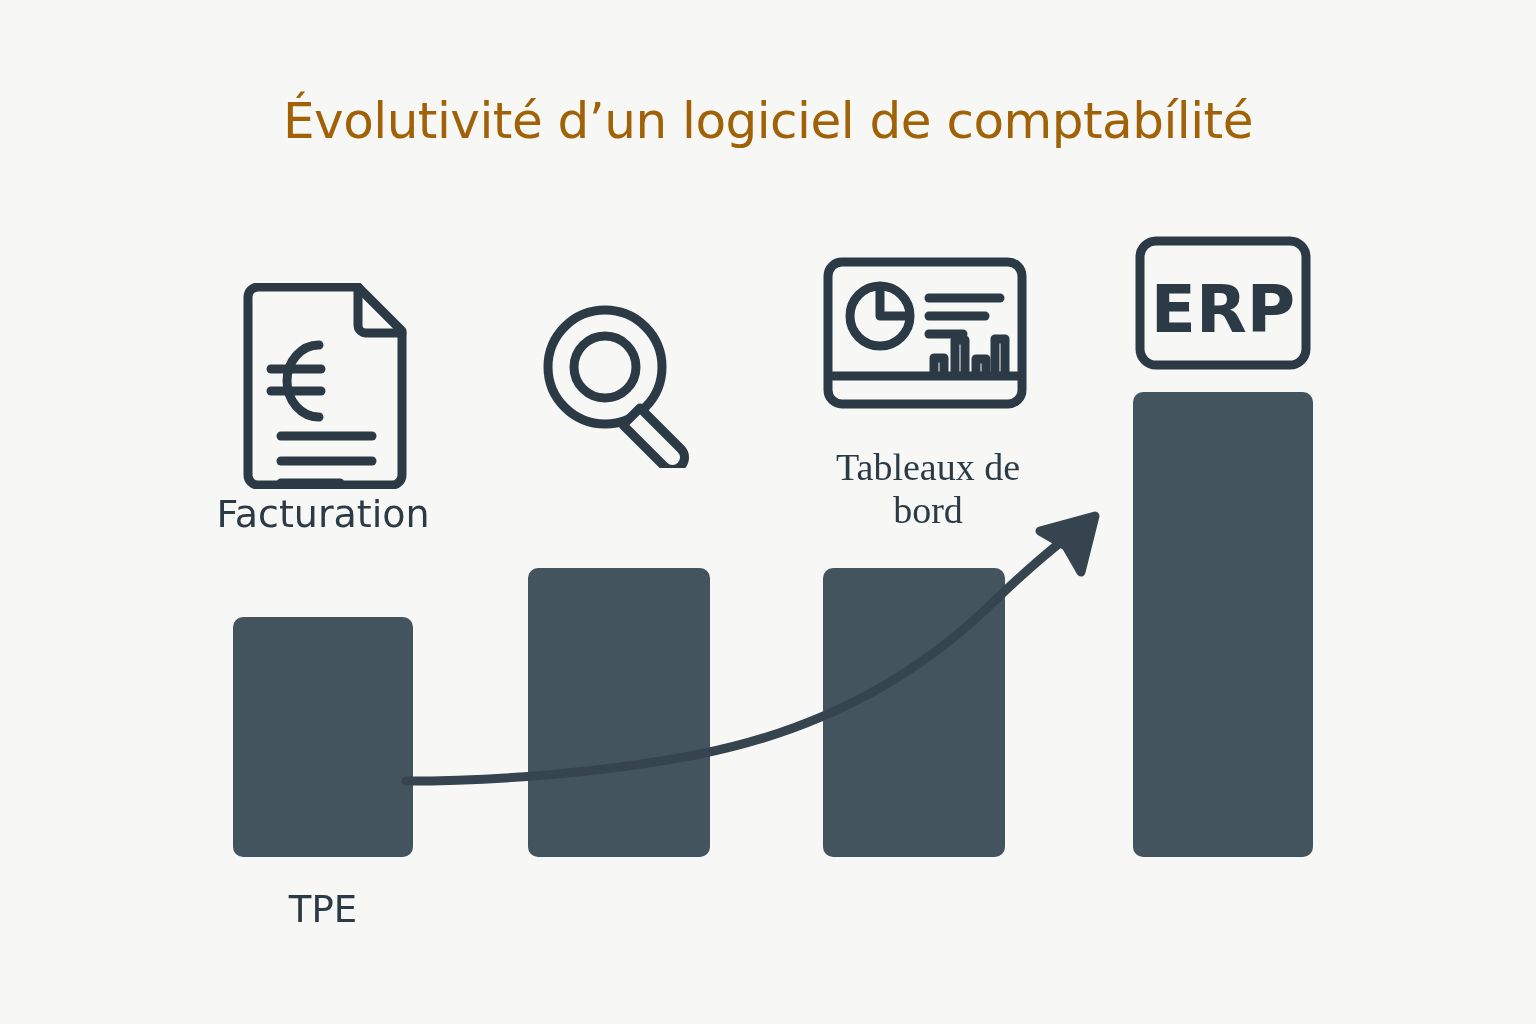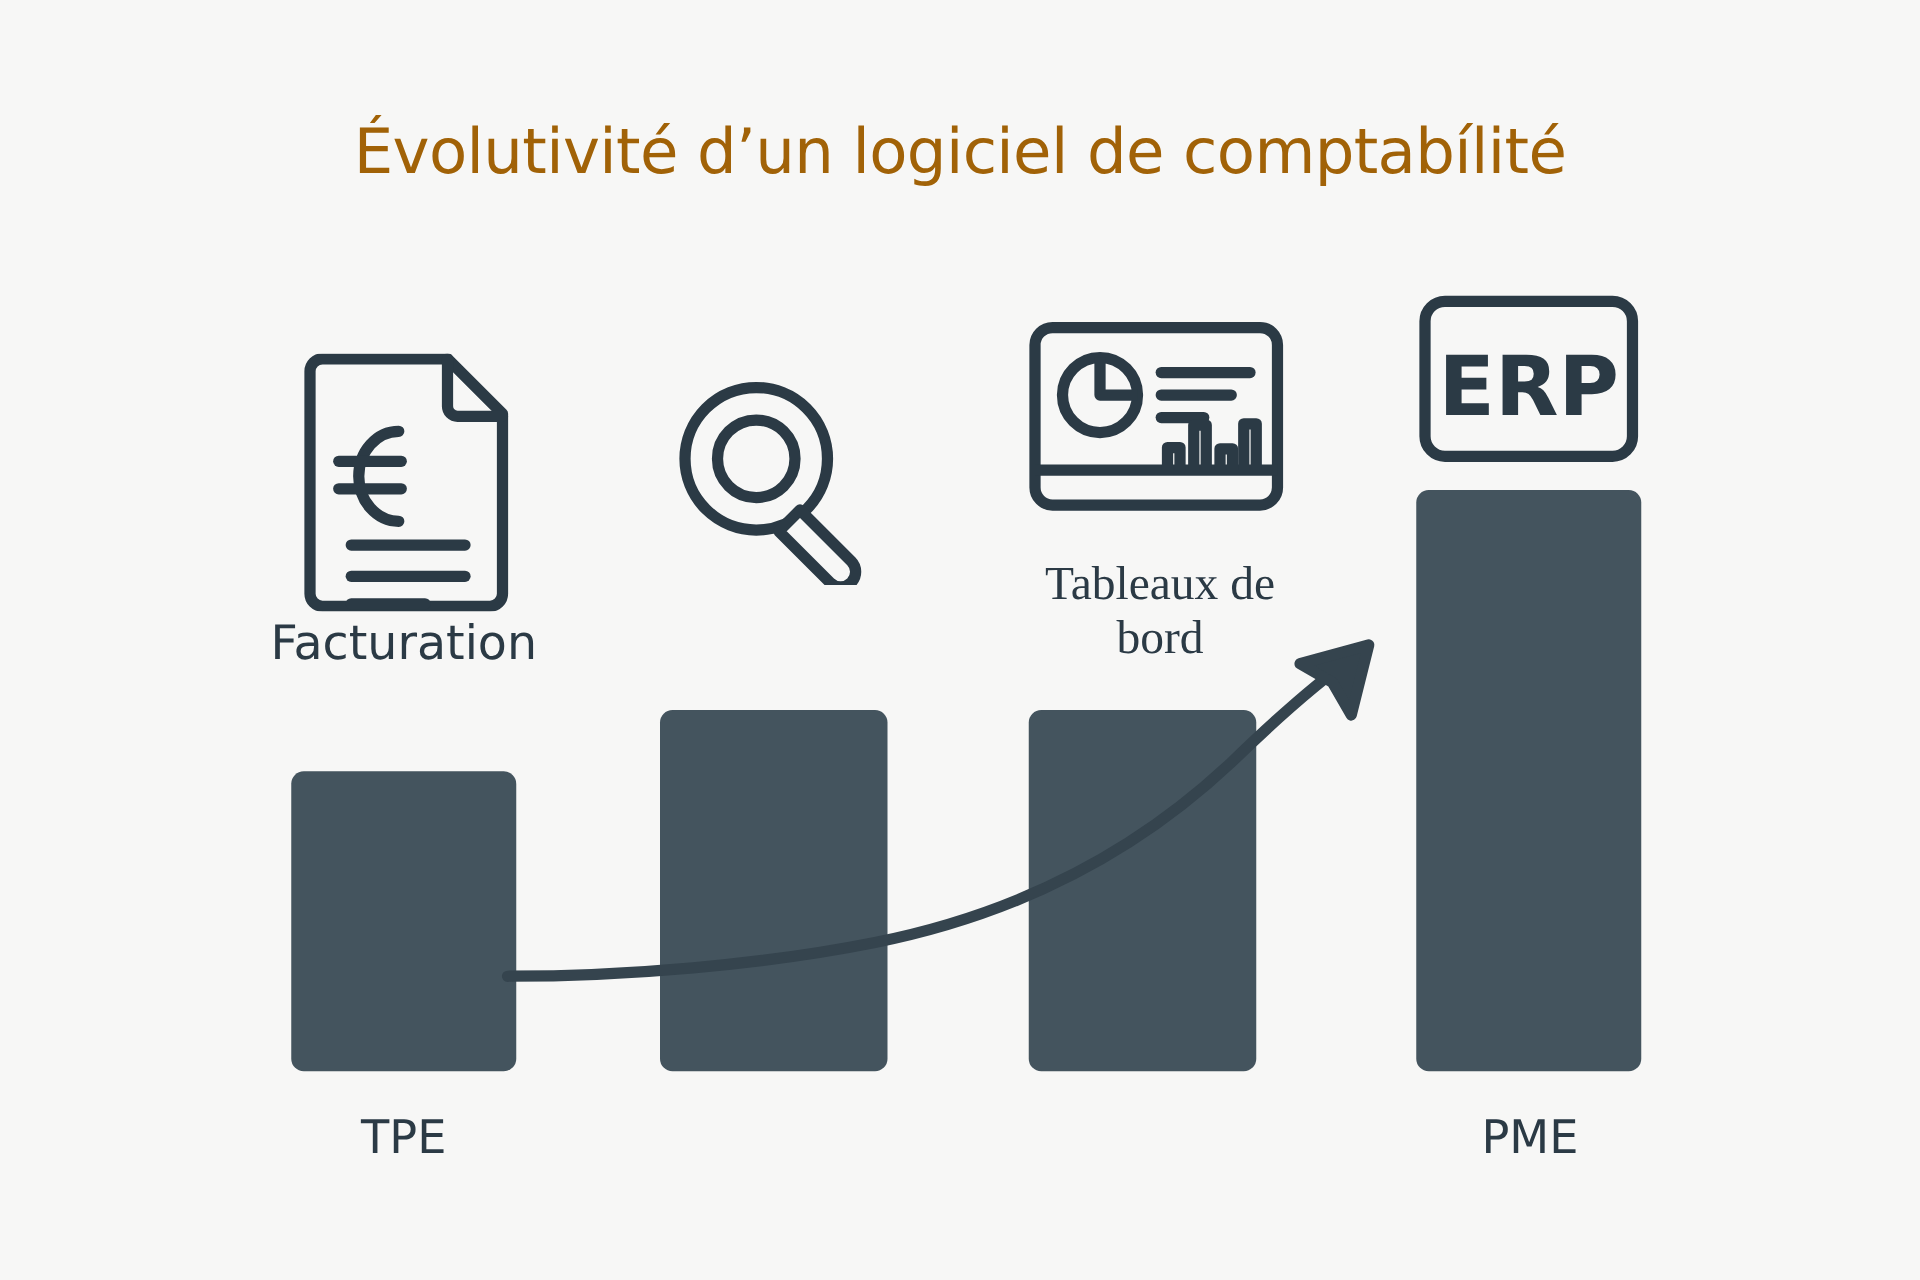--- a/index.html
+++ b/index.html
@@ -163,15 +163,14 @@
   </div>
 
   <div class="icon-wrap" style="left:1135px; top:236px;">
     <svg width="176" height="134" viewBox="0 0 176 134">
       <rect x="5" y="5" width="166" height="124" rx="16" fill="#f7f7f6" stroke="#2b3a45" stroke-width="9"></rect>
       <text id="erp-text" x="88" y="96" text-anchor="middle" font-family="DejaVu Sans, Liberation Sans, sans-serif" font-size="66" font-weight="700" fill="#2b3a45">ERP</text>
     </svg>
   </div>
 
   <div class="axis-label" style="left:123px; top:888px; width:400px;">TPE</div>
-  <div class="axis-label" style="left:1024px; top:888px; width:400px;">PME</div>
 
 </div>
 
 </body></html>

